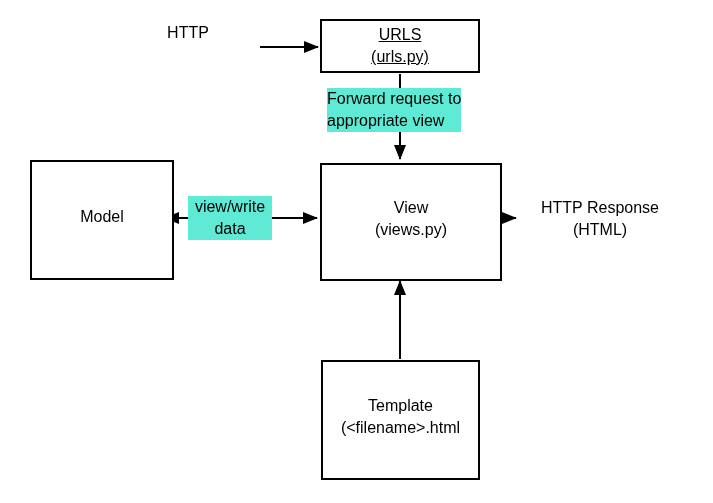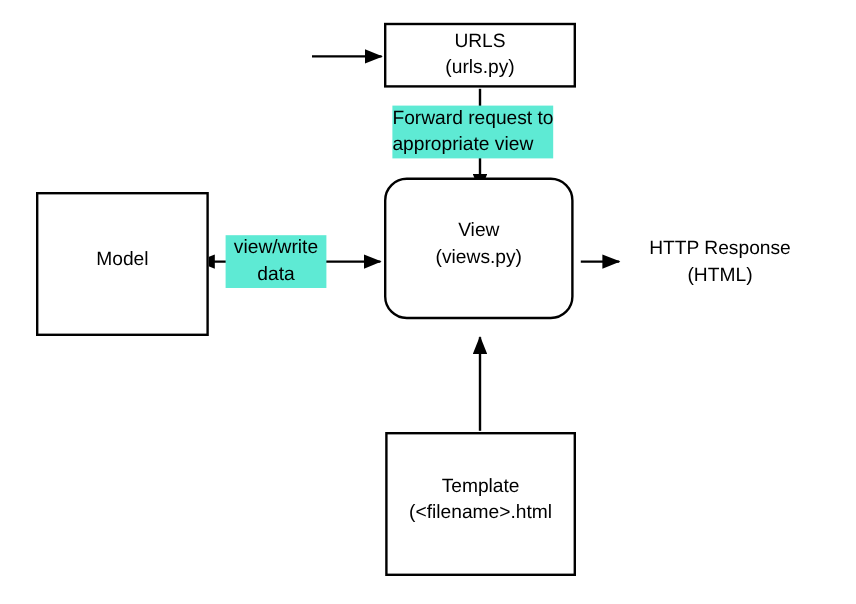--- a/index.html
+++ b/index.html
@@ -52,40 +52,41 @@
       </marker>
     </defs>
     <path d="M260,47 L318,47" stroke="#000000" stroke-width="2" fill="none" marker-end="url(#ah)"></path>
     <path d="M400,74 L400,159" stroke="#000000" stroke-width="2" fill="none" marker-end="url(#ah)"></path>
     <path d="M235,218 L165,218" stroke="#000000" stroke-width="2" fill="none" marker-end="url(#ah)"></path>
     <path d="M235,218 L317,218" stroke="#000000" stroke-width="2" fill="none" marker-end="url(#ah)"></path>
     <path d="M484,218 L516,218" stroke="#000000" stroke-width="2" fill="none" marker-end="url(#ah)"></path>
     <path d="M400,359 L400,281" stroke="#000000" stroke-width="2" fill="none" marker-end="url(#ah)"></path>
   </svg>
 
-  <div class="box" style="left:320px; top:19px; width:160px; height:54px;">
+  <div class="box" style="left:320px; top:19px; width:160px; height:54px;text-decoration:underline;">
     <div>URLS</div>
     <div>(urls.py)</div>
   </div>
 
   <div class="box tall" style="left:30px; top:160px; width:144px; height:120px;">
     <div>Model</div>
   </div>
 
-  <div class="box tall" style="left:320px; top:148px; width:158px; height:118px;border-radius:19px;">
+  <div class="box tall" style="left:320px; top:163px; width:182px; height:118px;">
     <div>View</div>
     <div>(views.py)</div>
   </div>
 
   <div class="box tall" style="left:321px; top:360px; width:159px; height:120px;text-align:right;">
     <div>Template</div>
     <div>(&lt;filename&gt;.html</div>
   </div>
 
   <div class="label centered" style="left:143px; top:22px; width:90px;">
+    <div>HTTP</div>
   </div>
 
   <div class="label leftal masked" style="left:327px; top:88px;">
     <div>Forward request to</div>
     <div>appropriate view</div>
   </div>
 
   <div class="label centered masked" style="left:188px; top:196px; width:84px;">
     <div>view/write</div>
     <div>data</div>

